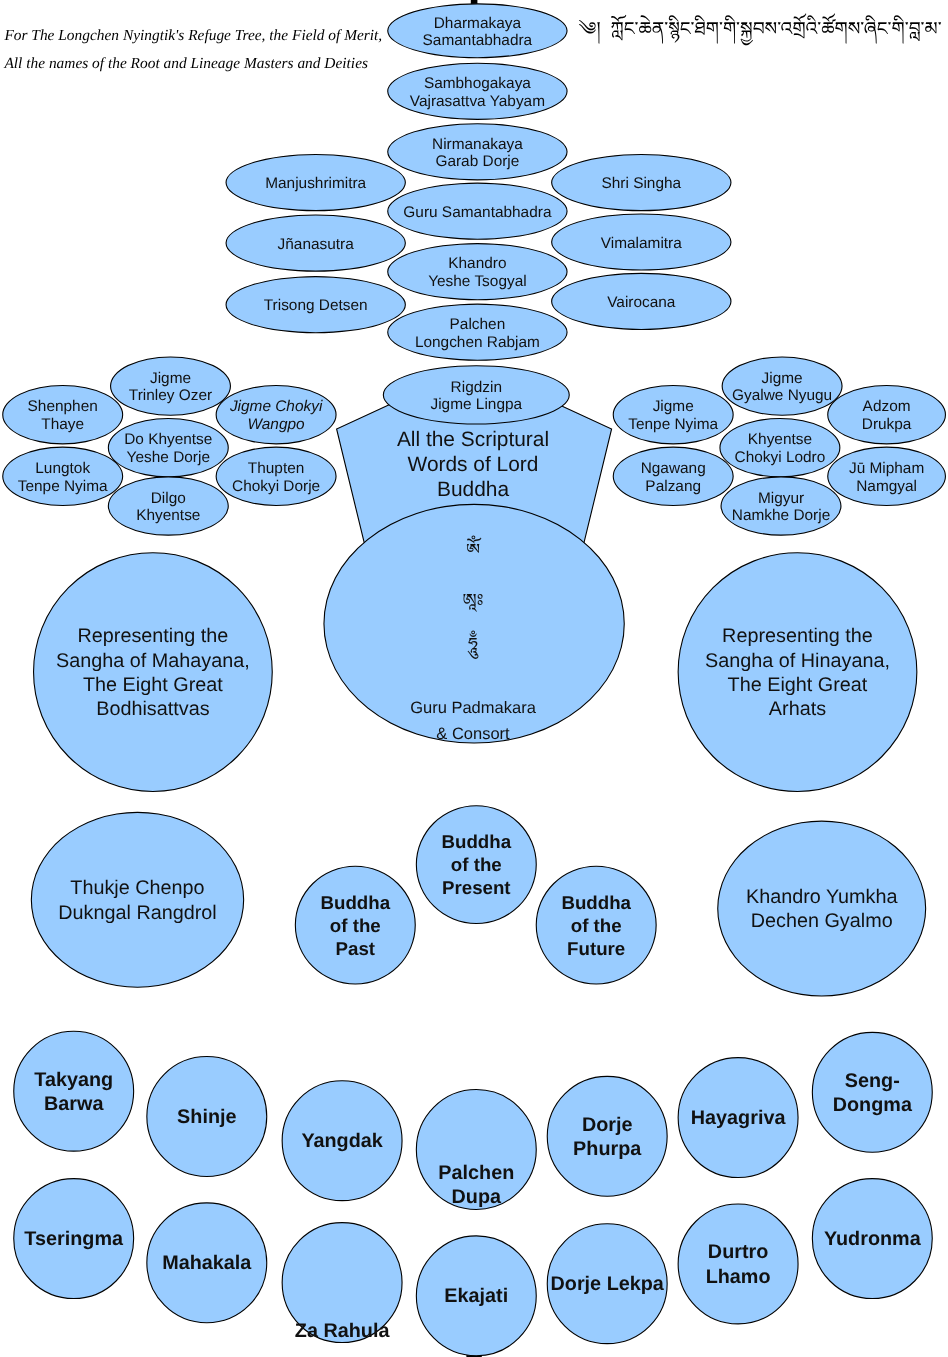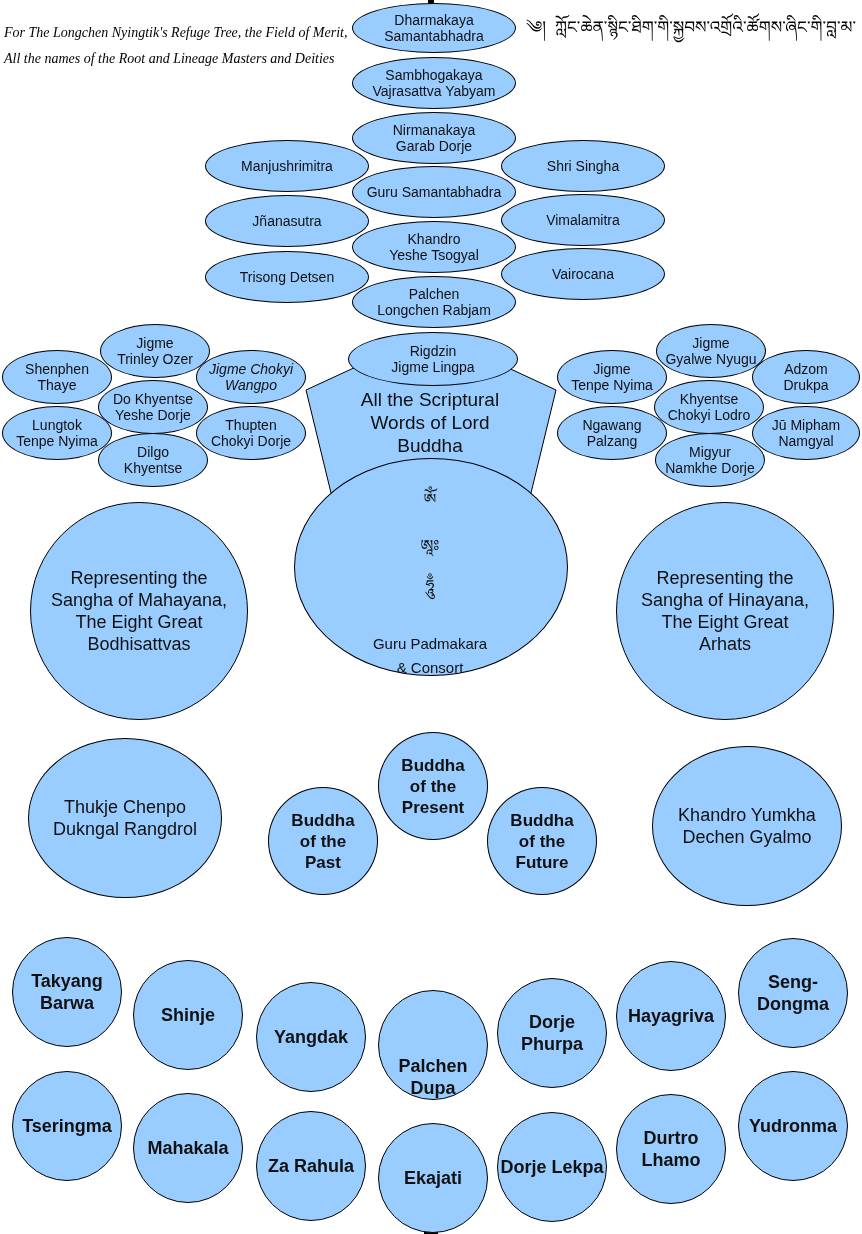--- a/index.html
+++ b/index.html
@@ -143,18 +143,18 @@
 <div class="node lg" style="left:378px; top:990px; width:110px; height:110px;align-items:flex-end;"><span>Palchen
 Dupa</span></div>
 <div class="node lg" style="left:497px; top:978px; width:110px; height:110px;"><span>Dorje
 Phurpa</span></div>
 <div class="node lg" style="left:616px; top:961px; width:110px; height:110px;"><span>Hayagriva</span></div>
 <div class="node lg" style="left:738px; top:938px; width:110px; height:110px;"><span>Seng-
 Dongma</span></div>
 
 <div class="node lg" style="left:12px; top:1071px; width:110px; height:110px;"><span>Tseringma</span></div>
 <div class="node lg" style="left:133px; top:1093px; width:110px; height:110px;text-align:center;"><span>Mahakala</span></div>
-<div class="node lg" style="left:256px; top:1111px; width:110px; height:110px;"><span>Za Rahula</span></div>
+<div class="node lg" style="left:256px; top:1111px; width:110px; height:110px;align-items:flex-end;"><span>Za Rahula</span></div>
 <div class="node lg" style="left:378px; top:1123px; width:110px; height:110px;"><span>Ekajati</span></div>
 <div class="node lg" style="left:497px; top:1112px; width:110px; height:110px;"><span>Dorje Lekpa</span></div>
 <div class="node lg" style="left:616px; top:1094px; width:110px; height:110px;"><span>Durtro
 Lhamo</span></div>
 <div class="node lg" style="left:738px; top:1071px; width:110px; height:110px;"><span>Yudronma</span></div>
 
 </body></html>

